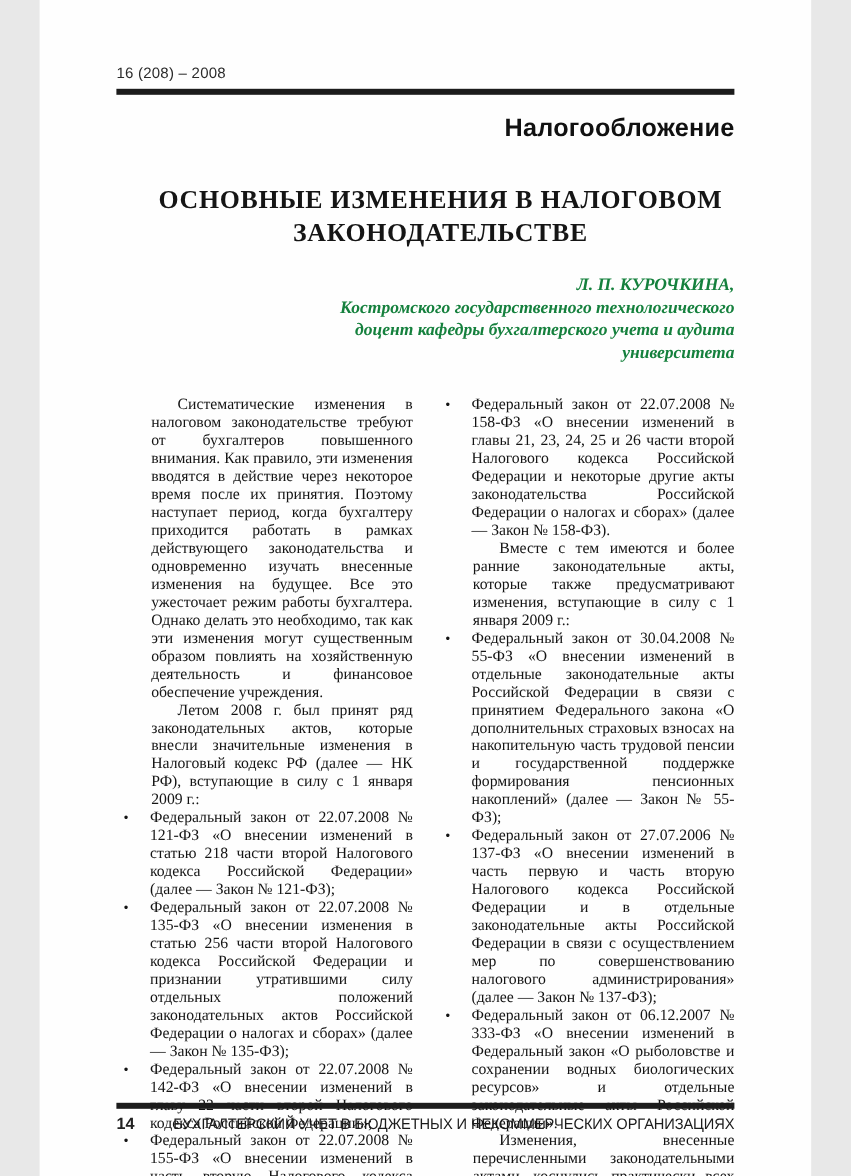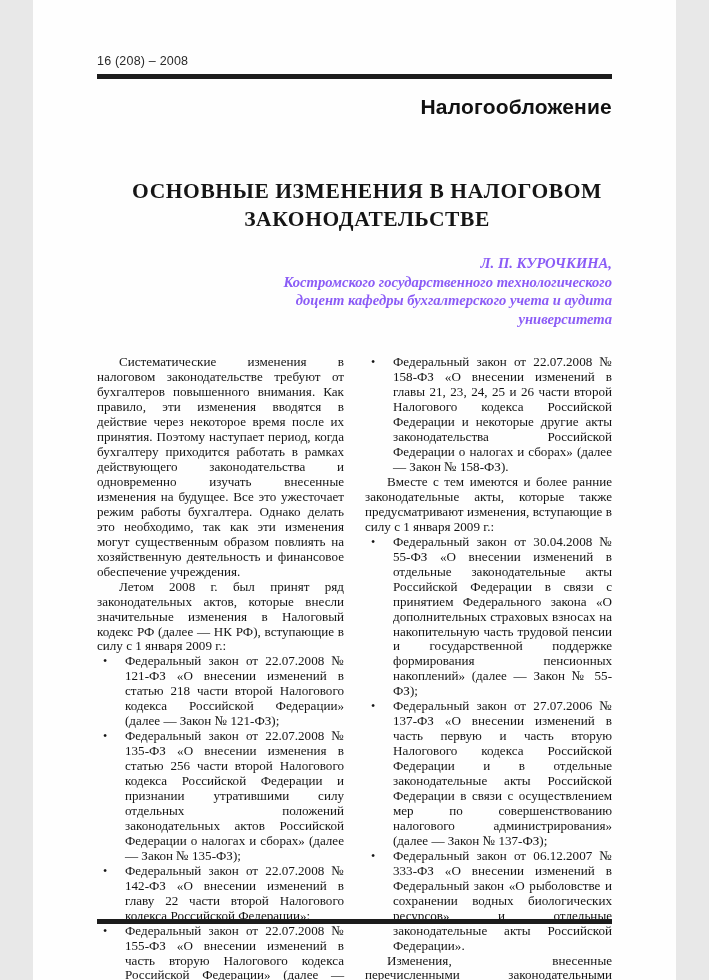--- a/index.html
+++ b/index.html
@@ -33,51 +33,51 @@
     text-align: right;
     font-family: "Liberation Sans", sans-serif;
     font-weight: bold;
     font-size: 21px;
     letter-spacing: 0.2px;
     color: #111;
   }
 
   
   .article-title {
-    margin: 58px auto 0 auto;
+    margin: 33px auto 0 auto;
     width: 540px;
     text-align: center;
     font-weight: bold;
     font-size: 21.5px;
     line-height: 28px;
     letter-spacing: 0.6px;
     color: #151515;
   }
   .author-block {
     margin-top: 21px;
     text-align: right;
     font-weight: bold;
     font-style: italic;
     font-size: 14.6px;
     line-height: 18.6px;
-    color: #8b5cf6;
+    color: #15803d;
   }
 
   
   .columns {
     display: flex;
     gap: 21px;
     margin-top: 27px;
     text-align: justify;
     font-size: 13.1px;
     line-height: 14.95px;
     color: #141414;
   }
   .col { width: 280px; hyphens: auto; }
-  .col p.indent { text-indent: 22px; }
+  .col p.indent { text-indent: 22px; margin-left: 29px; }
   .bullet-item {
     position: relative;
     padding-left: 28px;
   }
   .bullet-marker {
     position: absolute;
     left: 6px;
     top: 0;
     font-size: 12px;
   }
@@ -170,14 +170,18 @@
           <span>Федеральный закон от 06.12.2007 № 333-ФЗ «О внесении изменений в Федеральный закон «О рыболовстве и сохранении водных биологических ресурсов» и отдельные законодательные акты Российской Федерации».</span>
         </div>
         <p class="indent">Изменения, внесенные перечисленными законодательными актами, коснулись практически всех налогов. Однако ряд из них не окажет влияния на бюджетные учреждения (изменения по налогам: акцизы, налог на доходы при упрощенной системе</p>
       </div>
 
     </div>
   </div>
 
   <div class="footer">
     <div class="footer-rule"></div>
+    <div class="footer-row">
+      <span class="page-number">14</span>
+      <span class="journal-title">БУХГАЛТЕРСКИЙ УЧЕТ В БЮДЖЕТНЫХ И НЕКОММЕРЧЕСКИХ ОРГАНИЗАЦИЯХ</span>
+    </div>
   </div>
 </div>
 
 </body></html>

